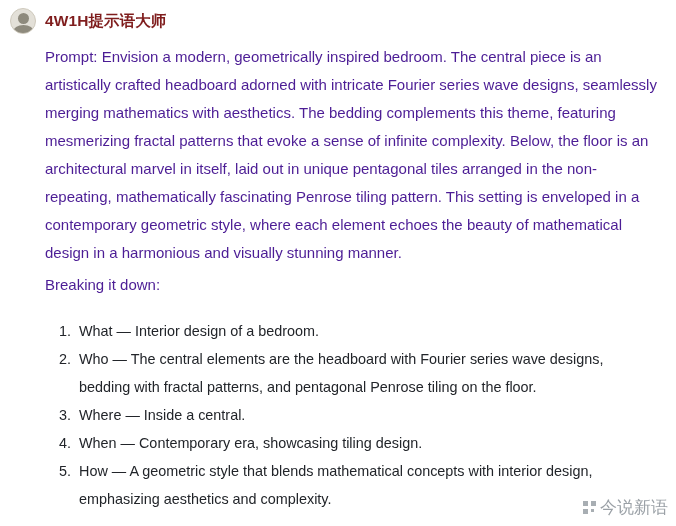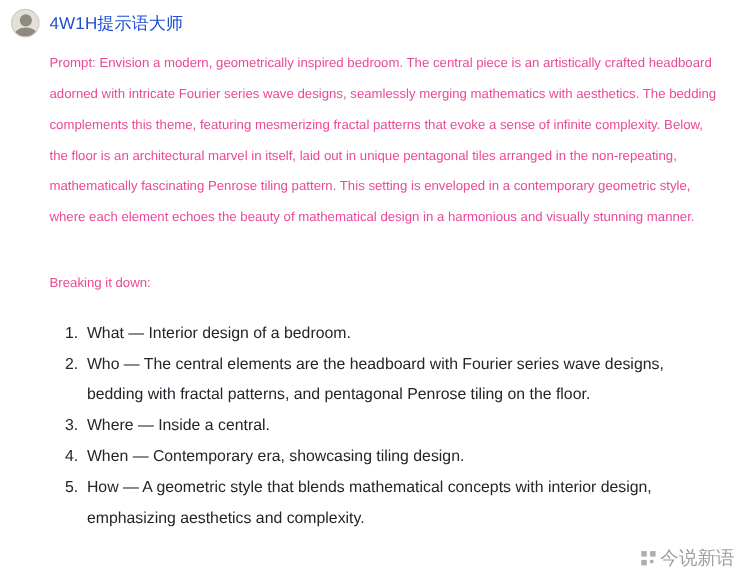--- a/index.html
+++ b/index.html
@@ -59,39 +59,39 @@
     top: 16px;
     width: 21px;
     height: 14px;
     border-radius: 50% 50% 0 0;
     background: #8e8a7d;
   }
 
   .author {
     margin-left: 9px;
     font-size: 15.5px;
-    font-weight: normal;
-    color: #1d4ed8;
+    font-weight: bold;
+    color: #7f1d1d;
     letter-spacing: 0.1px;
   }
 
   .msg-body {
     padding: 9px 18px 0 45px;
   }
 
   .para {
-    font-size: 12px;
+    font-size: 15px;
     line-height: 28px;
-    color: #ec4899;
+    color: #4c1d95;
     margin: 0;
     text-align: left;
   }
 
   .para.breaking {
-    margin-top: 32px;
+    margin-top: 4px;
   }
 
   ol.breakdown {
     margin: 18px 0 0 0;
     padding-left: 30px;
     font-size: 14.4px;
     line-height: 28px;
     color: #22252a;
   }
   ol.breakdown li {

